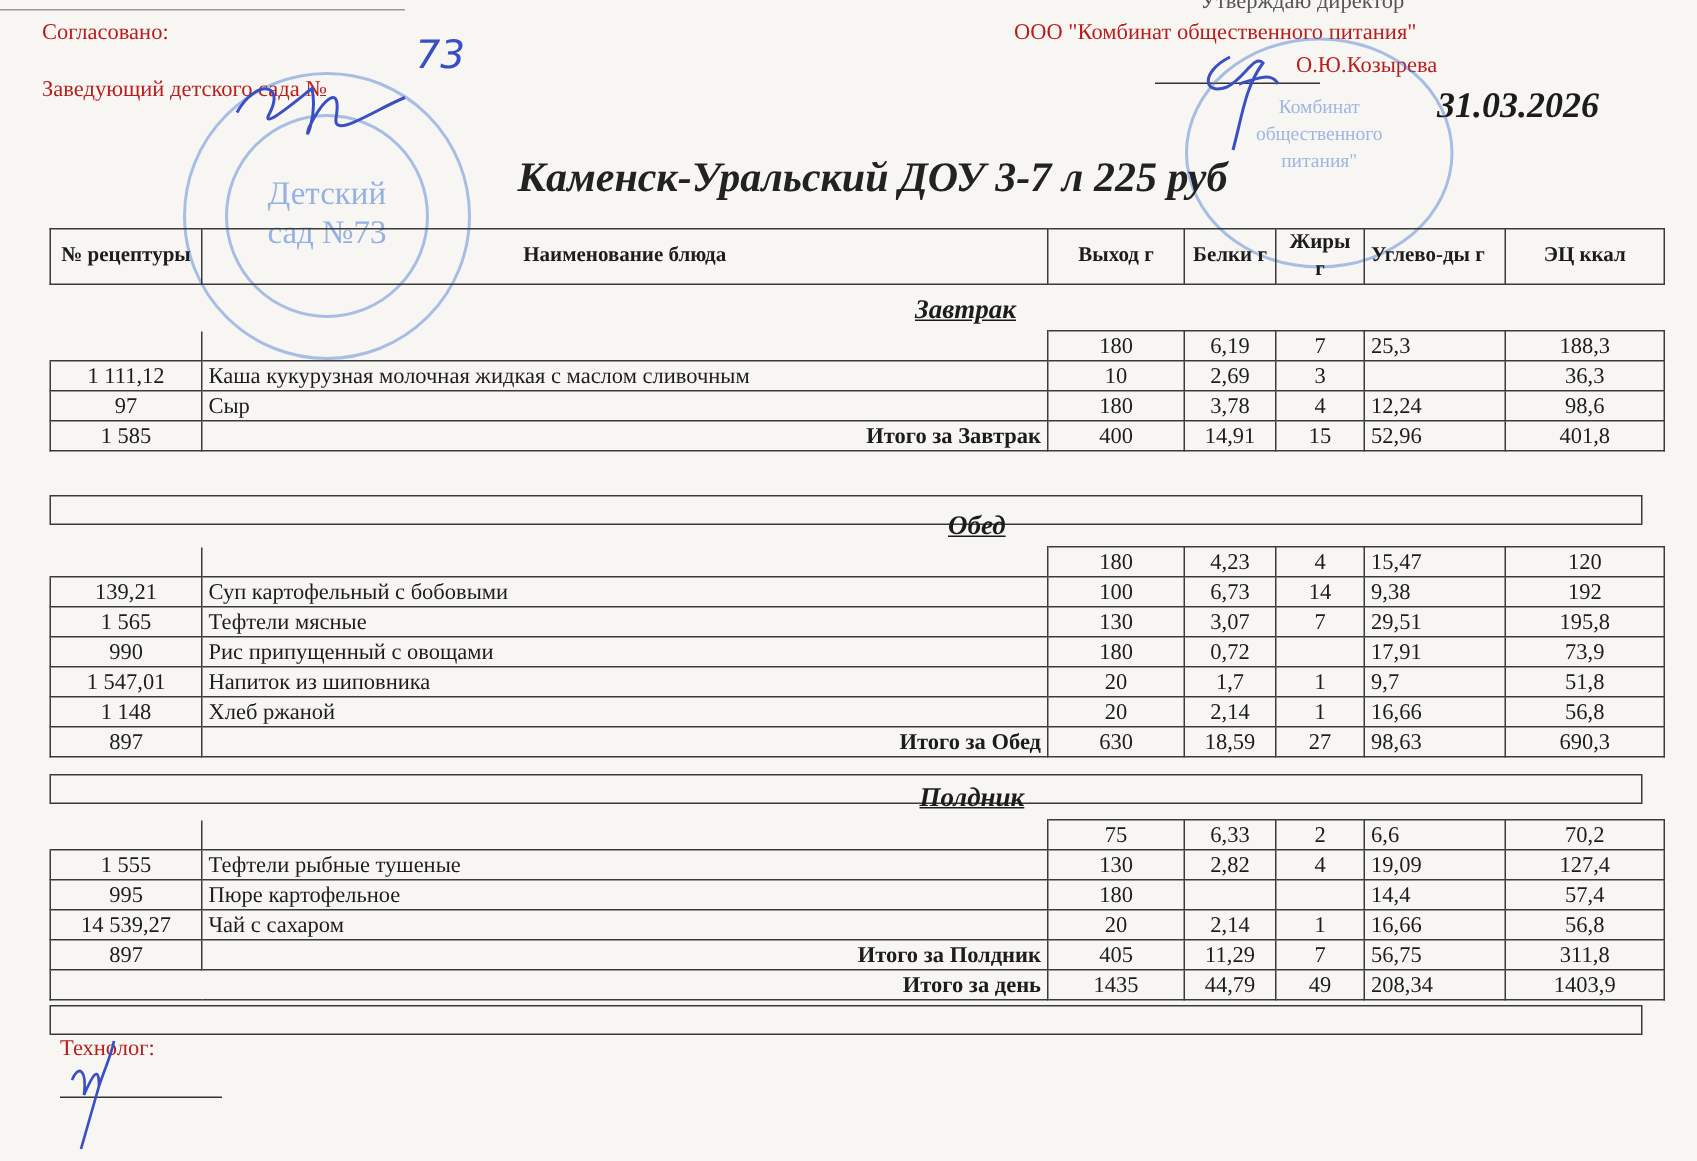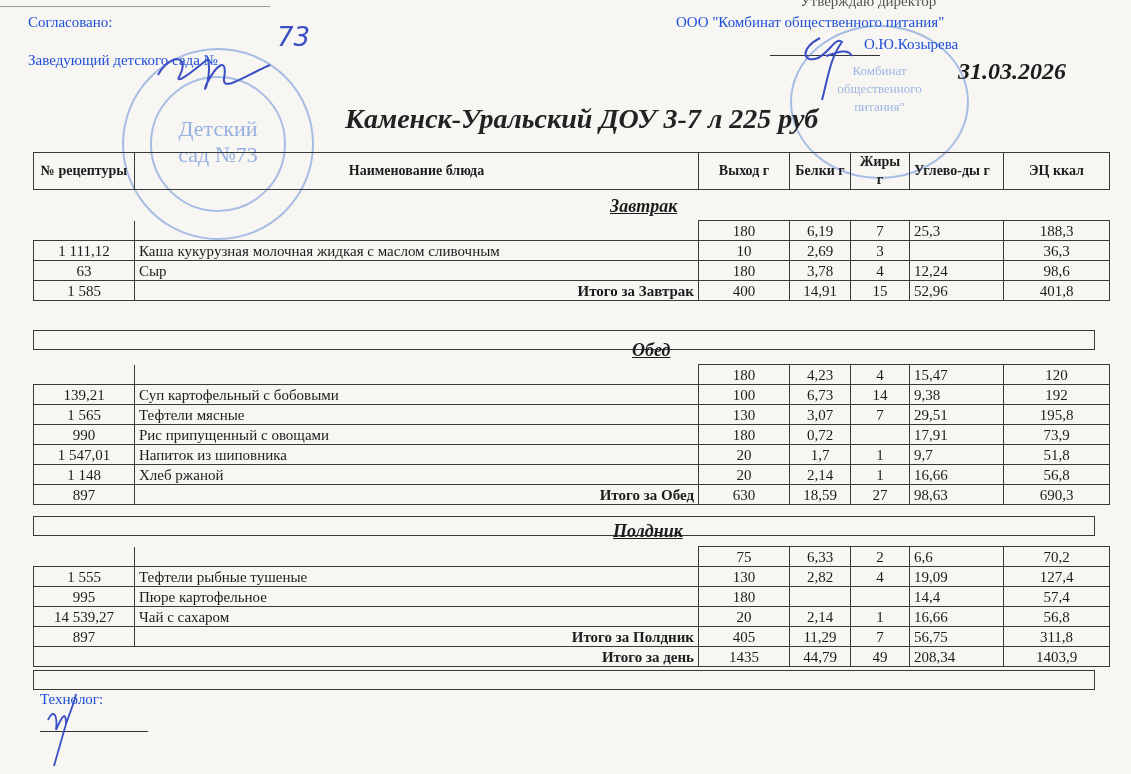--- a/index.html
+++ b/index.html
@@ -4,21 +4,21 @@
 <style>
   html, body { margin: 0; padding: 0; }
   body {
     width: 1131px; height: 774px; overflow: hidden;
     background: #f7f6f3;
     font-family: "Liberation Serif", "DejaVu Serif", serif;
     color: #1c1c1c;
     position: relative;
   }
   .abs { position: absolute; }
-  .hdr-text { font-size: 15px; color: #1d4ed8; }
+  .hdr-text { font-size: 15px; color: #b91c1c; }
   .topline { left: 0; top: 6px; width: 270px; height: 1px; background: #9a9a9a; }
   .approved-label { left: 28px; top: 14px; }
   .head-of-kg { left: 28px; top: 52px; }
   .kg-number { left: 277px; top: 22px; font-size: 26px; color: #3a4fc4; font-style: italic; font-family: "DejaVu Sans", sans-serif; }
   .approve-director { left: 800px; top: -7px; font-size: 15px; color: #555; }
   .org-name { left: 676px; top: 14px; }
   .signature-line-dir { left: 770px; top: 55px; width: 110px; height: 1px; background: #333; }
   .director-name { left: 864px; top: 36px; }
   .doc-date { left: 958px; top: 58px; font-size: 24px; font-weight: bold; font-style: italic; }
   .doc-title { left: 345px; top: 103px; font-size: 28px; font-weight: bold; font-style: italic; color: #222; }
@@ -115,21 +115,21 @@
   <tr>
         <td class="c-num">1 111,12</td>
         <td class="c-name">Каша кукурузная молочная жидкая с маслом сливочным</td>
         <td class="c-out">10</td>
         <td class="c-p">2,69</td>
         <td class="c-f">3</td>
         <td class="c-c"></td>
         <td class="c-e">36,3</td>
       </tr>
   <tr>
-        <td class="c-num">63</td>
+        <td class="c-num">97</td>
         <td class="c-name">Сыр</td>
         <td class="c-out">180</td>
         <td class="c-p">3,78</td>
         <td class="c-f">4</td>
         <td class="c-c">12,24</td>
         <td class="c-e">98,6</td>
       </tr>
   <tr>
         <td class="c-num">1 585</td>
         <td class="c-name total-label">Итого за Завтрак</td>

